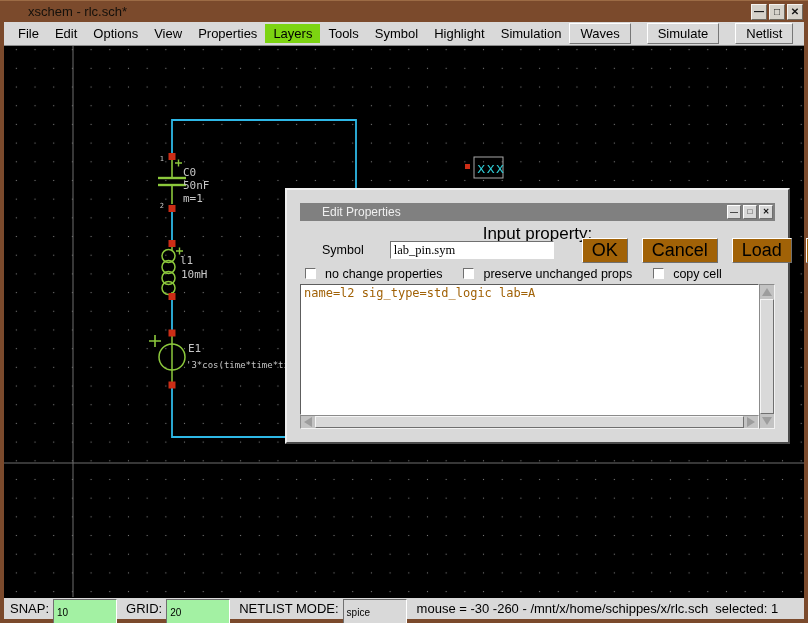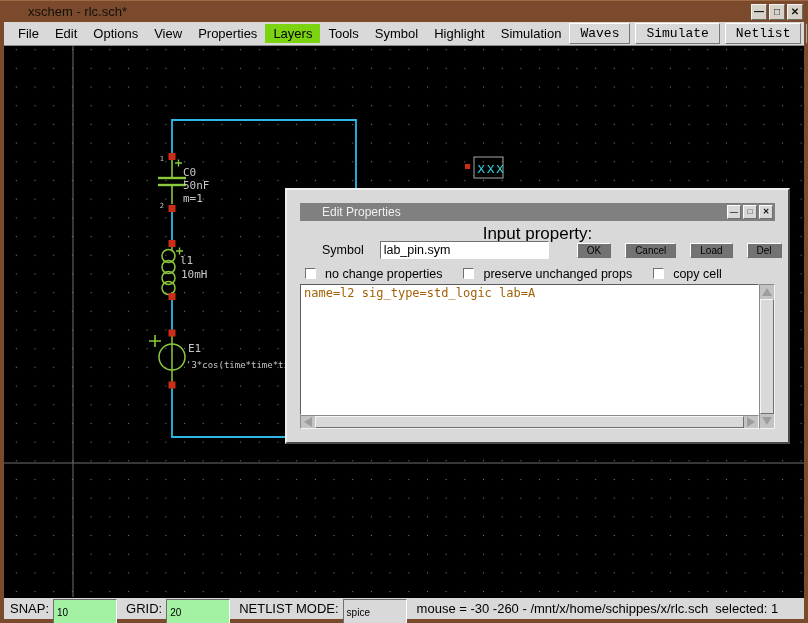--- a/index.html
+++ b/index.html
@@ -18,22 +18,22 @@
     justify-content:center; font-size:10px; font-weight:bold; color:#111; line-height:1; }
 
   
   .menubar { position:absolute; left:4px; top:22px; width:800px; height:24px;
     background:#d9d9d9; border-bottom:1px solid #8a8a8a; display:flex; align-items:center;
     font-size:13px; color:#000; padding-left:6px; }
   .mi { padding:2px 8px; cursor:default; }
   .mi.active { background:#7cd411; }
   .menubar .spacer { flex:1; }
   .mbtn { background:#d9d9d9; border:1px solid; border-color:#ffffff #777777 #777777 #ffffff;
-    font-size:13px; padding:2px 10px; margin-right:5px; color:#000;
-    font-family:Liberation Mono, monospace; }
+    font-size:13px; padding:2px 10px; margin-right:16px; color:#000;
+    font-family:Liberation Sans, sans-serif; }
   .mi.help { margin-right:2px; border-left:1px solid #aaa; padding-left:10px; }
 
   
   .canvas { position:absolute; left:4px; top:46px; width:800px; height:551px;
     background-color:#000;
     background-image:radial-gradient(circle, #7a7a7a 0.7px, transparent 1px);
     background-size:18.7px 18.7px; background-position:3px 13px; }
   .schem { position:absolute; left:0; top:0; z-index:1; }
   .slabel { font-family:"DejaVu Sans Mono", monospace; font-size:11px; fill:#c6c6c6; }
   .spin   { font-family:"DejaVu Sans Mono", monospace; font-size:7px;  fill:#c6c6c6; }
@@ -50,24 +50,24 @@
   .dlg-btns { margin-left:auto; margin-right:2px; display:flex; gap:2px; }
   .dlg-btn { width:14px; height:14px; background:#d9d9d9; border:1px solid;
     border-color:#ffffff #6f6f6f #6f6f6f #ffffff; display:flex; align-items:center;
     justify-content:center; font-size:8px; font-weight:bold; color:#111; line-height:1; }
   .dlg-prompt { text-align:center; margin-top:3px; height:14px; flex:0 0 auto; font-size:17px; }
   .dlg-symrow { display:flex; align-items:center; margin-top:2px; height:20px; flex:0 0 auto;
     padding:0 12px 0 22px; gap:14px; }
   .dlg-symrow .lbl { font-size:12.5px; }
   .entry { background:#fff; border:1px solid; border-color:#707070 #ffffff #ffffff #707070;
     height:18px; font-size:12.5px; font-family:"Liberation Sans", sans-serif; padding:0 3px; }
-  .sym-entry { width:184px; margin-left:2px; }
+  .sym-entry { width:184px; margin-left:12px;font-family:Liberation Serif, serif; }
   .dlg-symrow .gap { flex:1; }
-  .tbtn { background:#737373; border:1px solid; border-color:#ffffff #6f6f6f #6f6f6f #ffffff;
-    font-size:10px; padding:1px 9px; color:#000; font-family:"Liberation Sans", sans-serif;text-align:right; }
+  .tbtn { background:#a16207; border:1px solid; border-color:#ffffff #6f6f6f #6f6f6f #ffffff;
+    font-size:18px; padding:1px 9px; color:#000; font-family:"Liberation Sans", sans-serif;text-align:right; }
   .dlg-cbrow { display:flex; align-items:center; margin-top:7px; height:13px; flex:0 0 auto;
     padding-left:5px; gap:9px; font-size:12.5px; }
   .cb { width:11px; height:11px; background:#fff; border:1px solid;
     border-color:#707070 #ffffff #ffffff #707070; flex:0 0 auto; }
   .cb-lbl { margin-right:12px; }
   .dlg-text { margin-top:4px; flex:1; display:grid;
     grid-template-columns:1fr 16px; grid-template-rows:1fr 14px; }
   .txtwrap { grid-column:1; grid-row:1; border:1px solid;
     border-color:#5d5d5d #ffffff #ffffff #5d5d5d; background:#fff; overflow:hidden; }
   .txtwrap textarea { width:100%; height:100%; border:none; resize:none; outline:none;

